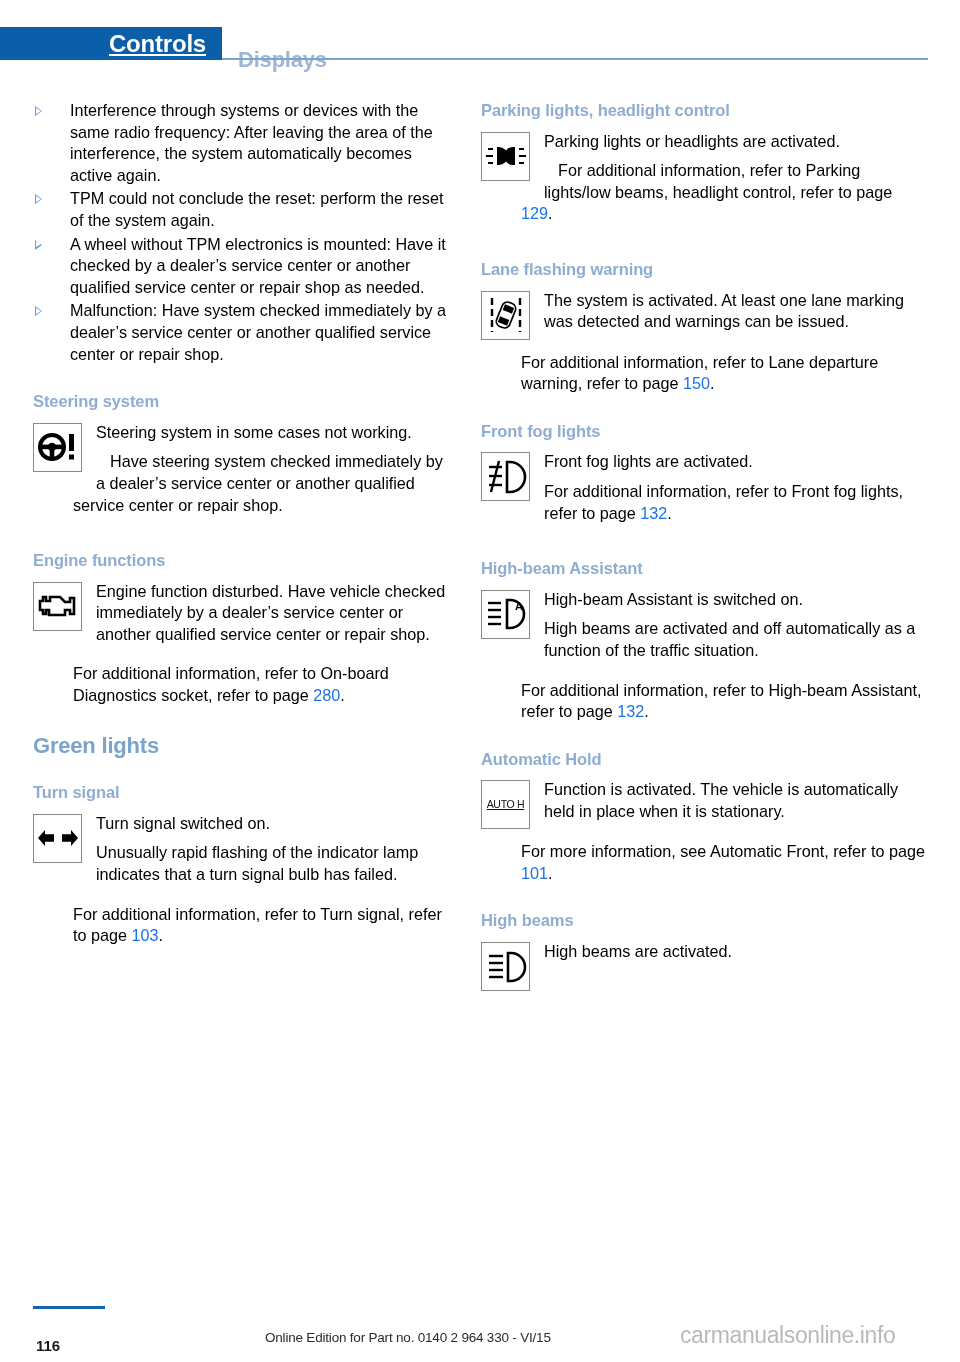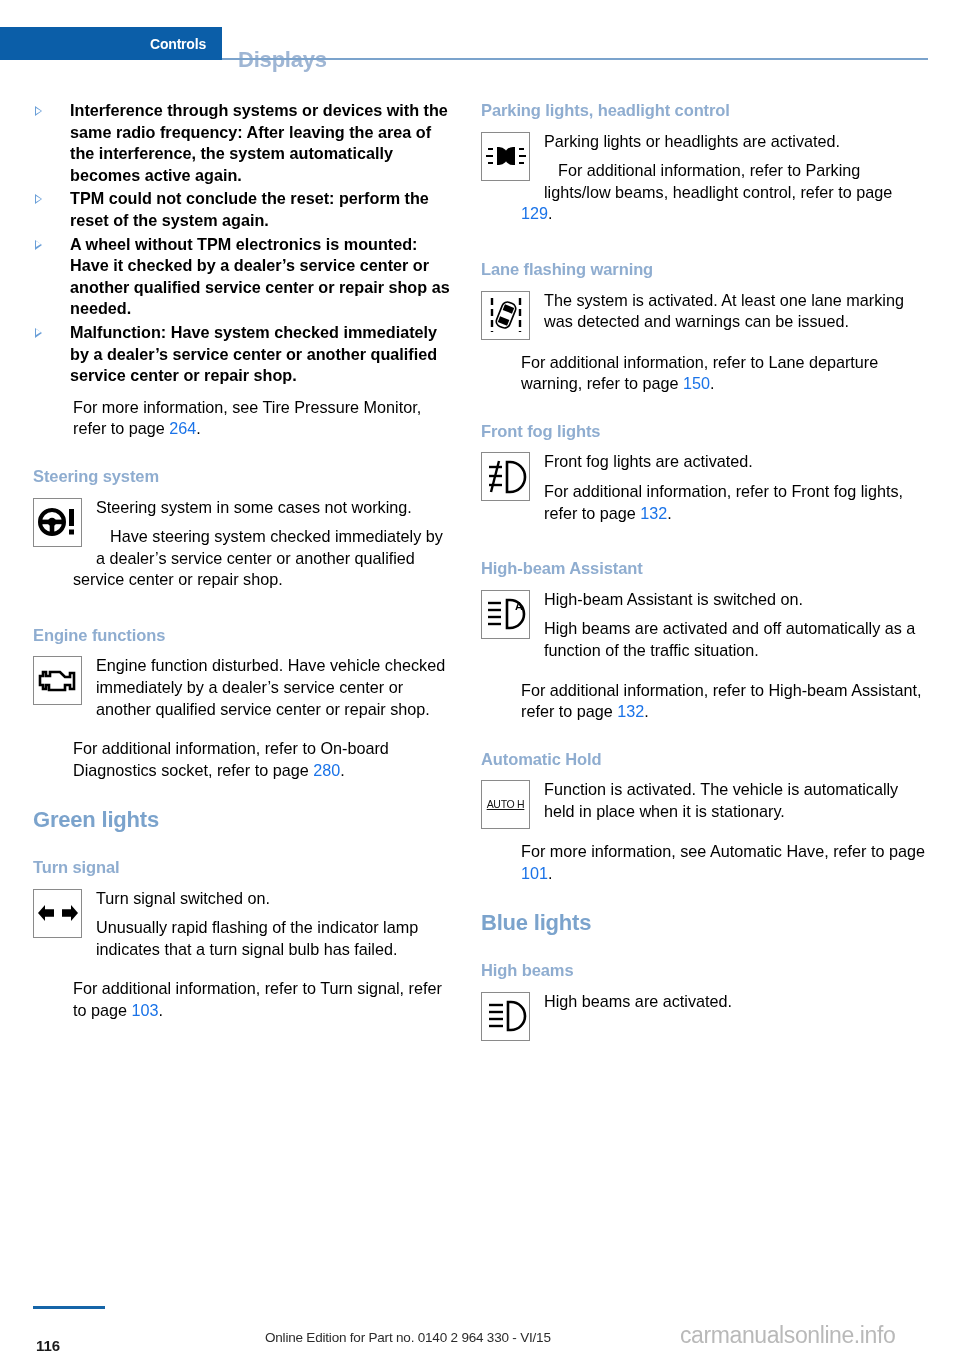--- a/index.html
+++ b/index.html
@@ -11,24 +11,25 @@
     position:relative;
     overflow:hidden;
   }
   
   .header{
     position:absolute;left:0;top:27px;width:960px;height:33px;
   }
   .tab-active{
     position:absolute;left:0;top:0;height:33px;width:222px;
     background:#0b5ea8;
-    color:#ffffff;font-weight:bold;font-size:14px;
+    color:#ffffff;font-weight:bold;font-size:24px;
     display:flex;align-items:center;justify-content:flex-end;
     padding-right:16px;box-sizing:border-box;
     letter-spacing:-0.2px;
+    text-decoration:underline;
   }
   .tab-inactive{
     position:absolute;left:238px;top:16px;height:33px;
     color:#9fb6d4;font-weight:bold;font-size:22px;
     display:flex;align-items:center;
     letter-spacing:-0.2px;
   }
   .header-rule{
     position:absolute;left:222px;top:31px;width:706px;height:2px;
     background:#7ba3cc;
@@ -53,21 +54,21 @@
     margin:26px 0 9px 0;
     letter-spacing:-0.1px;
   }
   h3.sub.first{margin-top:0;}
   p{margin:0 0 10px 0;padding-left:40px;}
   .ref{color:#1a73e8;}
 
   
   ul.bullets{list-style:none;margin:0 0 10px 0;padding:0;}
   ul.bullets li{
-    position:relative;padding-left:37px;margin-bottom:2px;font-weight:bold;
+    position:relative;padding-left:37px;margin-bottom:2px;
   }
   .tri{
     position:absolute;left:2px;top:6px;
     width:0;height:0;
     border-left:7px solid #6a9fd8;
     border-top:5px solid transparent;
     border-bottom:5px solid transparent;
   }
   .tri::after{
     content:"";position:absolute;left:-6px;top:-3.5px;
@@ -139,21 +140,20 @@
     <li>
       <span class="tri"></span>
       <span>A wheel without TPM electronics is mounted: Have it checked by a dealer’s service center or another qualified service center or repair shop as needed.</span>
     </li>
     <li>
       <span class="tri"></span>
       <span>Malfunction: Have system checked immediately by a dealer’s service center or another qualified service center or repair shop.</span>
     </li>
   </ul>
 
-  <p><span>For more information, see Tire Pressure Monitor, refer to page </span><span class="ref">264</span><span>.</span></p>
 
   <h3 class="sub">Steering system</h3>
   <div class="iconblock">
     <div class="icon-box">
       <svg width="44" height="32" viewBox="0 0 44 32">
         <g fill="#000">
           <path d="M16 2 A14 14 0 1 0 16 30 A14 14 0 1 0 16 2 Z M16 6 A10 10 0 1 1 16 26 A10 10 0 1 1 16 6 Z"></path>
           <circle cx="16" cy="16" r="4.3"></circle>
           <rect x="4.5" y="13.6" width="23" height="4.6"></rect>
           <rect x="13.7" y="16" width="4.6" height="13"></rect>
@@ -268,23 +268,22 @@
   </div>
   <p class="after-icon"><span>For additional information, refer to High-beam Assistant, refer to page </span><span class="ref">132</span><span>.</span></p>
 
   <h3 class="sub">Automatic Hold</h3>
   <div class="iconblock">
     <div class="icon-box">
       <span class="autoh">AUTO H</span>
     </div>
     <p>Function is activated. The vehicle is automatically held in place when it is stationary.</p>
   </div>
-  <p class="after-icon"><span>For more information, see Automatic Have, refer to page </span><span class="ref">101</span><span>.</span></p>
-
-  <h2 class="section">Blue lights</h2>
+  <p class="after-icon"><span>For more information, see Automatic Front, refer to page </span><span class="ref">101</span><span>.</span></p>
+
 
   <h3 class="sub">High beams</h3>
   <div class="iconblock">
     <div class="icon-box">
       <svg width="42" height="34" viewBox="0 0 42 34">
         <g stroke="#000" stroke-width="2.4">
           <path d="M4 6 h14"></path>
           <path d="M4 13 h14"></path>
           <path d="M4 20 h14"></path>
           <path d="M4 27 h14"></path>

